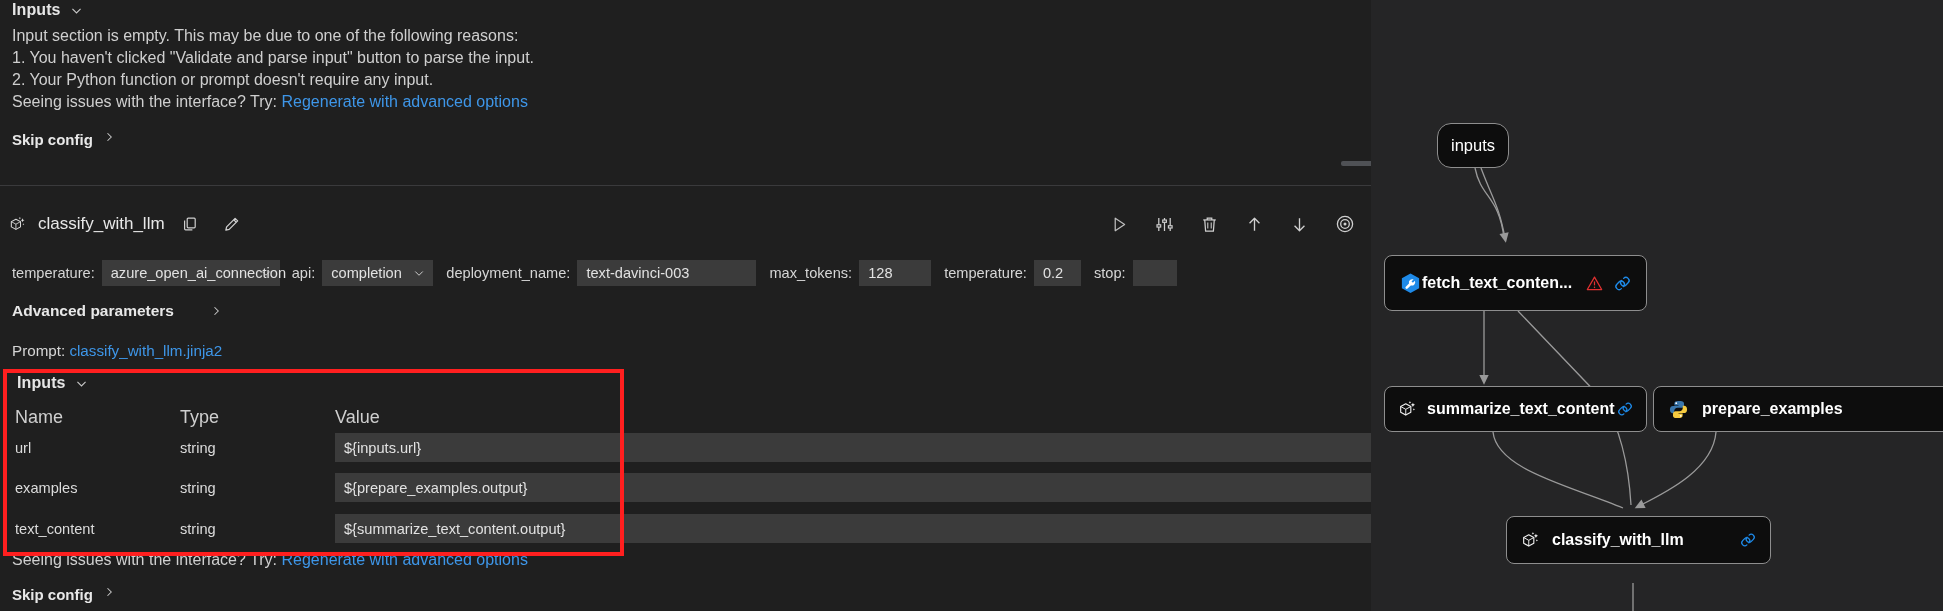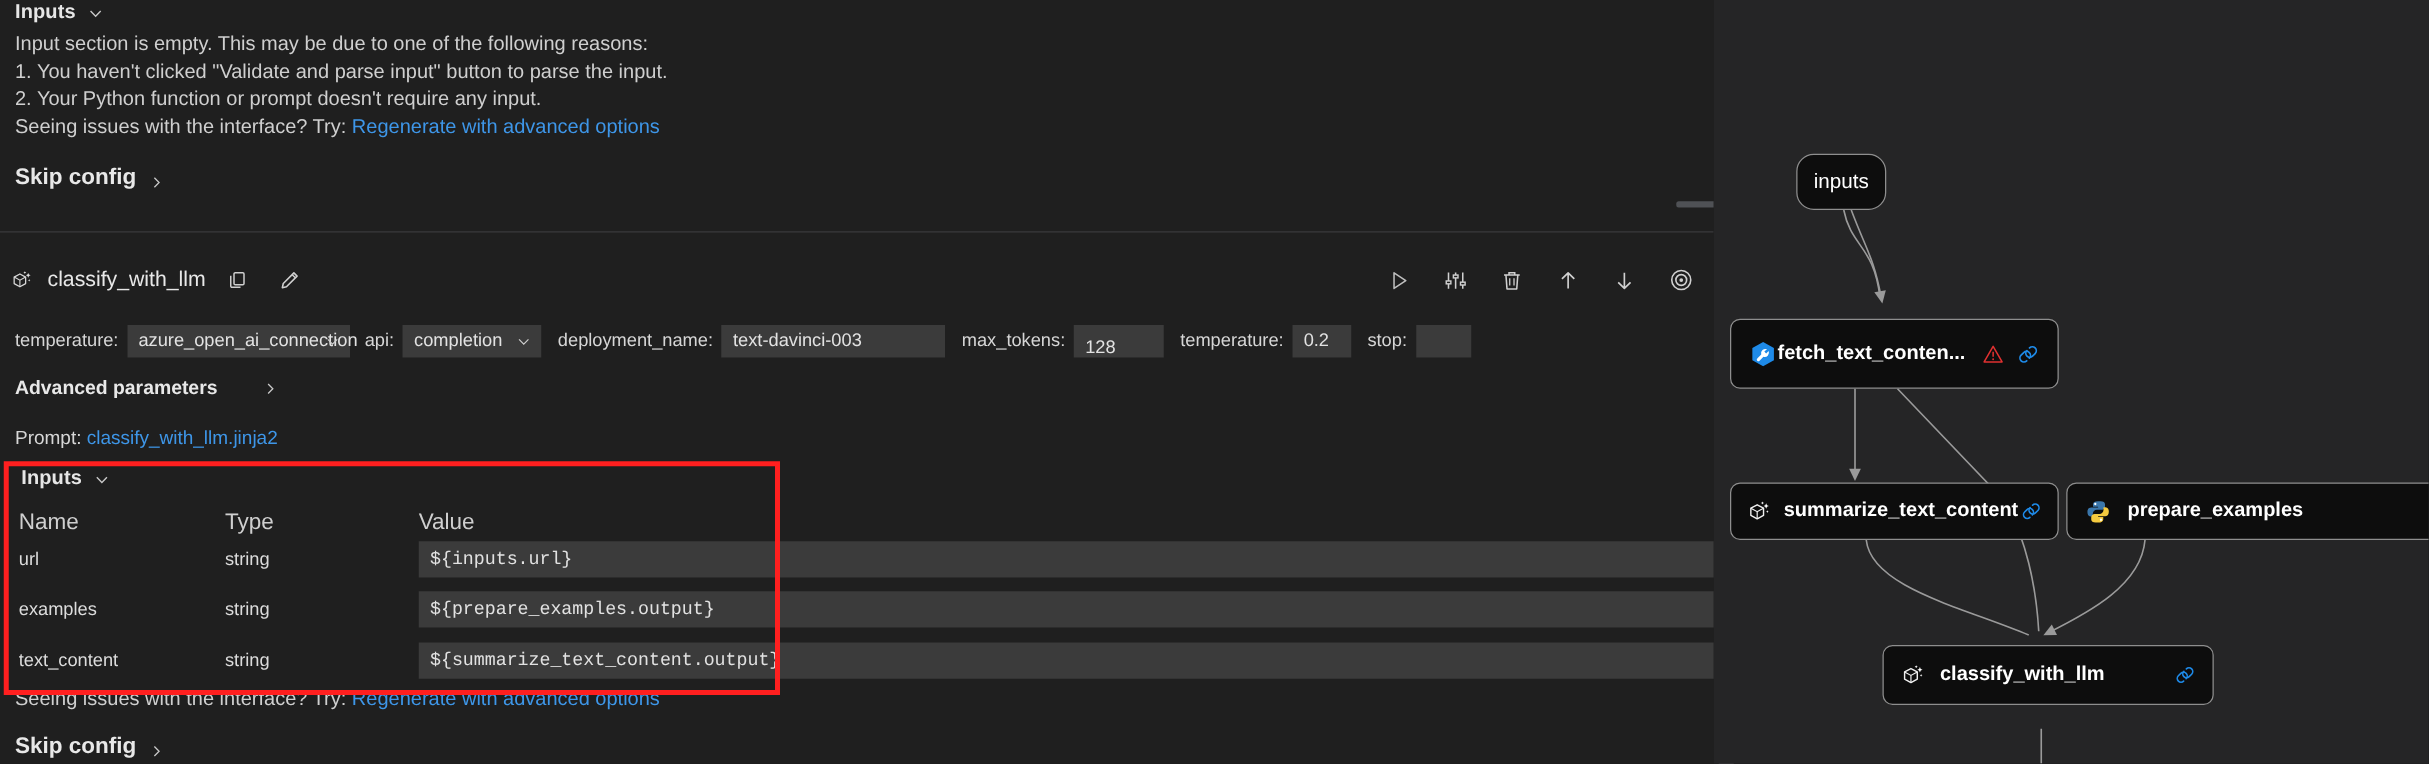--- a/index.html
+++ b/index.html
@@ -26,22 +26,22 @@
     font-size: 16px; font-weight: bold; color: #e6e6e6;
     letter-spacing: .1px;
   }
   .chev { display: inline-block; color: #c8c8c8; }
   .chev svg { display: block; }
 
   .empty-msg { font-size: 16px; color: #cfcfcf; line-height: 21.5px; }
   .link { color: #3e96e8; cursor: pointer; }
 
   .skip-config {
-    display: flex; align-items: flex-end; gap: 10px;
-    font-size: 18px; font-weight: bold; color: #e8e8e8;
+    display: flex; align-items: flex-start; gap: 10px;
+    font-size: 15px; font-weight: bold; color: #e8e8e8;
     cursor: pointer;
   }
 
   .divider { height: 1px; background: #3a3a3c; width: 1371px; }
 
   
   .node-title-row {
     display: flex; align-items: center; width: 1371px;
     padding-right: 16px;
   }
@@ -75,21 +75,21 @@
   .col-name { width: 165px; flex: none; }
   .col-type { width: 155px; flex: none; }
   .col-value { flex: 1; }
   .tbl-colhead { font-size: 18px; color: #cfcfcf; }
   .cell-text { font-size: 14.6px; color: #dcdcdc; }
   .val-field {
     background: #3b3b3b; height: 29px; display: flex; align-items: center;
     padding: 0 9px; font-size: 14.6px; color: #e2e2e2;
     width: 1037px;
   }
-  .val-row-bg { background: #2a2a2a; height: 29px; display:flex; align-items:center;font-family:Liberation Mono, monospace; }
+  .val-row-bg { background: #2a2a2a; height: 29px; display:flex; align-items:center; }
 
   
   .highlight-rect {
     position: absolute;
     border: 4px solid #ff1f1f;
     pointer-events: none;
     z-index: 40;
   }
 
   
@@ -246,21 +246,21 @@
             <svg width="12" height="12" viewBox="0 0 16 16">
               <path d="M3 6 L8 11 L13 6" fill="none" stroke="currentColor" stroke-width="1.3"></path>
             </svg>
           </span>
       </span>
       <span class="param-label" style="margin-left:13px;">deployment_name:</span>
       <span class="field" style="width:179px;margin-left:7px;">
         <span>text-davinci-003</span>
       </span>
       <span class="param-label" style="margin-left:13px;">max_tokens:</span>
-      <span class="field" style="width:72px;margin-left:7px;align-items:flex-end;">
+      <span class="field" style="width:72px;margin-left:7px;">
         <span>128</span>
       </span>
       <span class="param-label" style="margin-left:13px;">temperature:</span>
       <span class="field" style="width:47px;margin-left:7px;">
         <span>0.2</span>
       </span>
       <span class="param-label" style="margin-left:13px;">stop:</span>
       <span class="field" style="width:44px;margin-left:7px;">
         <span></span>
       </span>

